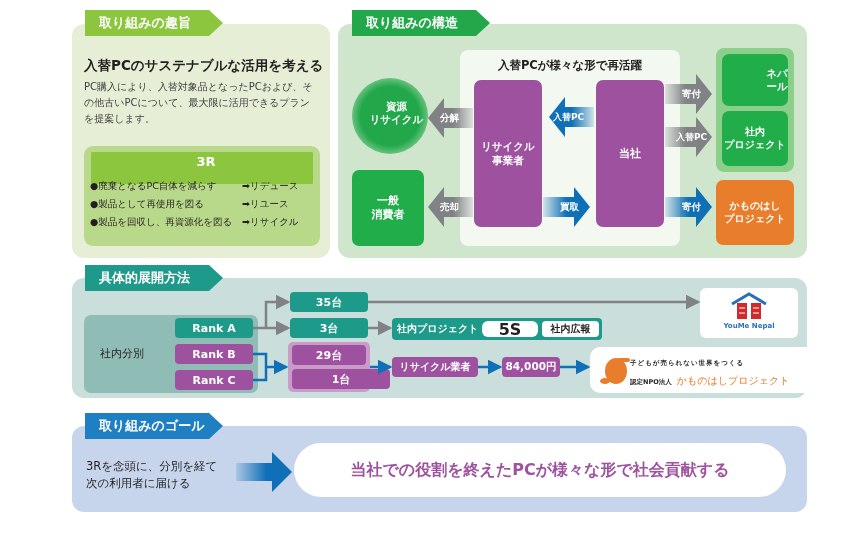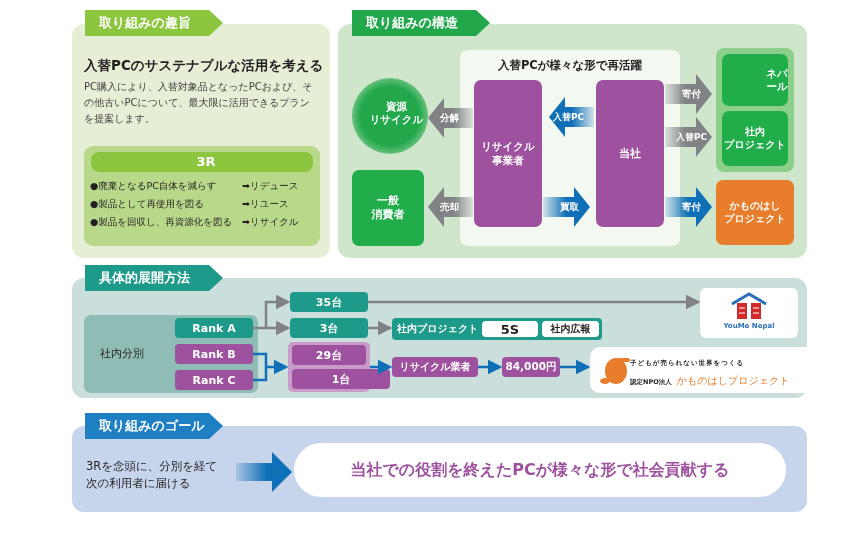--- a/index.html
+++ b/index.html
@@ -16,21 +16,21 @@
 <body>
 
 <div class="panel" style="left:72px;top:24px;width:258px;height:234px;background:#e6efd6;"></div>
 <div class="tag" style="left:85px;top:10px;width:124px;background:#8cc63f;border-left-color:#8cc63f;">
   <span>取り組みの趣旨</span>
 </div>
 <div class="abs" style="left:84px;top:57px;width:240px;font-size:13.5px;font-weight:bold;color:#231f20;">入替PCのサステナブルな活用を考える</div>
 <div class="abs" style="left:84px;top:79px;width:236px;font-size:10px;line-height:16px;color:#414042;">PC購入により、入替対象品となったPCおよび、その他古いPCについて、最大限に活用できるプランを提案します。</div>
 
 <div class="panel" style="left:84px;top:146px;width:236px;height:100px;background:#b8d98a;border-radius:9px;"></div>
-<div class="abs" style="left:91px;top:152px;width:222px;height:20px;background:#8cc63f;border-radius:8px;color:#fff;font-weight:bold;font-size:13px;text-align:center;line-height:20px;padding-left:8px;">3R</div>
+<div class="abs" style="left:91px;top:152px;width:222px;height:32px;background:#8cc63f;border-radius:1px;color:#fff;font-weight:bold;font-size:13px;text-align:center;line-height:20px;padding-left:8px;">3R</div>
 <div class="abs" style="left:90px;top:180px;width:228px;font-size:9.5px;color:#231f20;">
   <div style="display:flex;justify-content:space-between;height:18px;">
       <span>●廃棄となるPC自体を減らす</span>
       <span style="width:76px;">➡リデュース</span>
     </div>
   <div style="display:flex;justify-content:space-between;height:18px;">
       <span>●製品として再使用を図る</span>
       <span style="width:76px;">➡リユース</span>
     </div>
   <div style="display:flex;justify-content:space-between;height:18px;">
@@ -118,21 +118,21 @@
 <div class="pill" style="left:175px;top:370px;width:78px;height:20px;background:#9e519f;">Rank C</div>
 
 <div class="pill" style="left:290px;top:292px;width:78px;height:20px;background:#1e9a8a;">35台</div>
 <div class="pill" style="left:290px;top:318px;width:78px;height:20px;background:#1e9a8a;">3台</div>
 <div class="panel" style="left:288px;top:342px;width:82px;height:50px;background:#c99bc9;border-radius:5px;"></div>
 <div class="pill" style="left:292px;top:345px;width:74px;height:20px;background:#9e519f;">29台</div>
 <div class="pill" style="left:292px;top:369px;width:98px;height:20px;background:#9e519f;">1台</div>
 
 <div class="abs" style="left:392px;top:318px;width:210px;height:22px;background:#1e9a8a;border-radius:4px;"></div>
 <span class="abs" style="left:397px;top:322px;color:#fff;font-weight:bold;font-size:10px;">社内プロジェクト</span>
-<div class="pill" style="left:482px;top:321px;width:56px;height:16px;background:#fff;color:#231f20;font-size:13px;">5S</div>
+<div class="pill" style="left:482px;top:321px;width:56px;height:16px;background:#fff;color:#231f20;font-size:16px;border-radius:6px;">5S</div>
 <div class="pill" style="left:542px;top:321px;width:57px;height:16px;background:#fff;color:#231f20;font-size:10px;">社内広報</div>
 
 <div class="pill" style="left:392px;top:357px;width:86px;height:20px;background:#9e519f;font-size:10px;">リサイクル業者</div>
 <div class="pill" style="left:502px;top:357px;width:58px;height:20px;background:#9e519f;font-size:10.5px;">84,000円</div>
 
 <div class="abs" style="left:700px;top:288px;width:98px;height:50px;background:#fff;border-radius:6px;">
   <svg width="98" height="36" style="display:block;">
     <polyline points="32,16 49,6 66,16" fill="none" stroke="#2a6fb7" stroke-width="3"></polyline>
     <rect x="37" y="15" width="10" height="16" fill="#d02a2a"></rect>
     <rect x="51" y="15" width="10" height="16" fill="#d02a2a"></rect>

